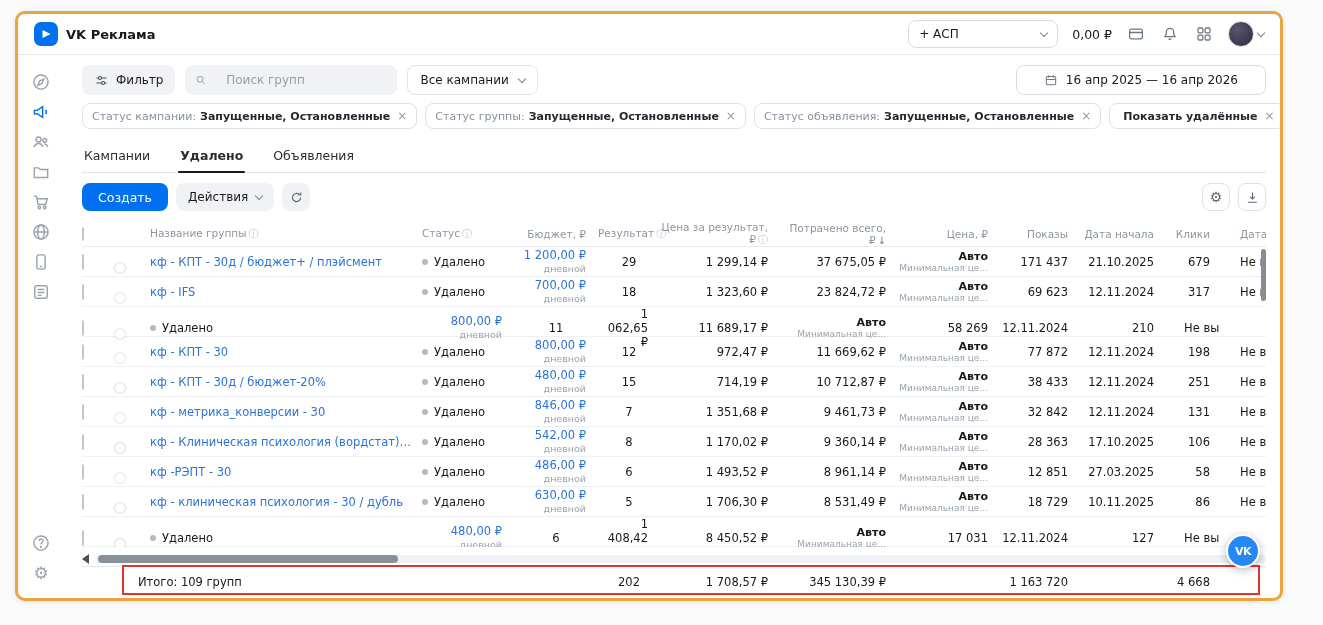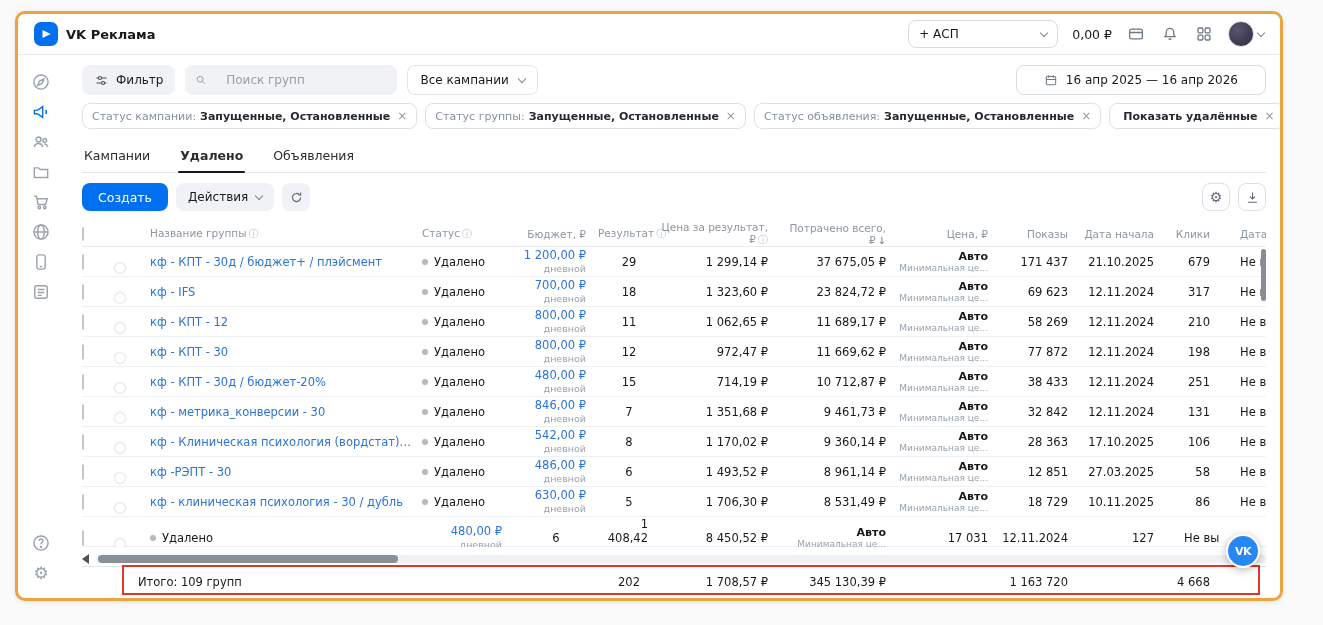--- a/index.html
+++ b/index.html
@@ -377,21 +377,20 @@
                   </div>
                   <div class="ar">69 623</div>
                   <div class="ar">12.11.2024</div>
                   <div class="ar">317</div>
                   <div class="cell-end">Не вы</div>
                 </div>
 
                 <div class="grid trow">
                   <div><span class="cb"></span></div>
                   <div><span class="switch"></span></div>
-                  <div class="gname">кф - КПТ - 12</div>
                   <div class="status">
                     <span class="dot"></span>
                     <span>Удалено</span>
                   </div>
                   <div class="budget">
                     <span class="bv">800,00 ₽</span>
                     <span class="bp">дневной</span>
                   </div>
                   <div class="ac">11</div>
                   <div class="ar">1 062,65 ₽</div>

